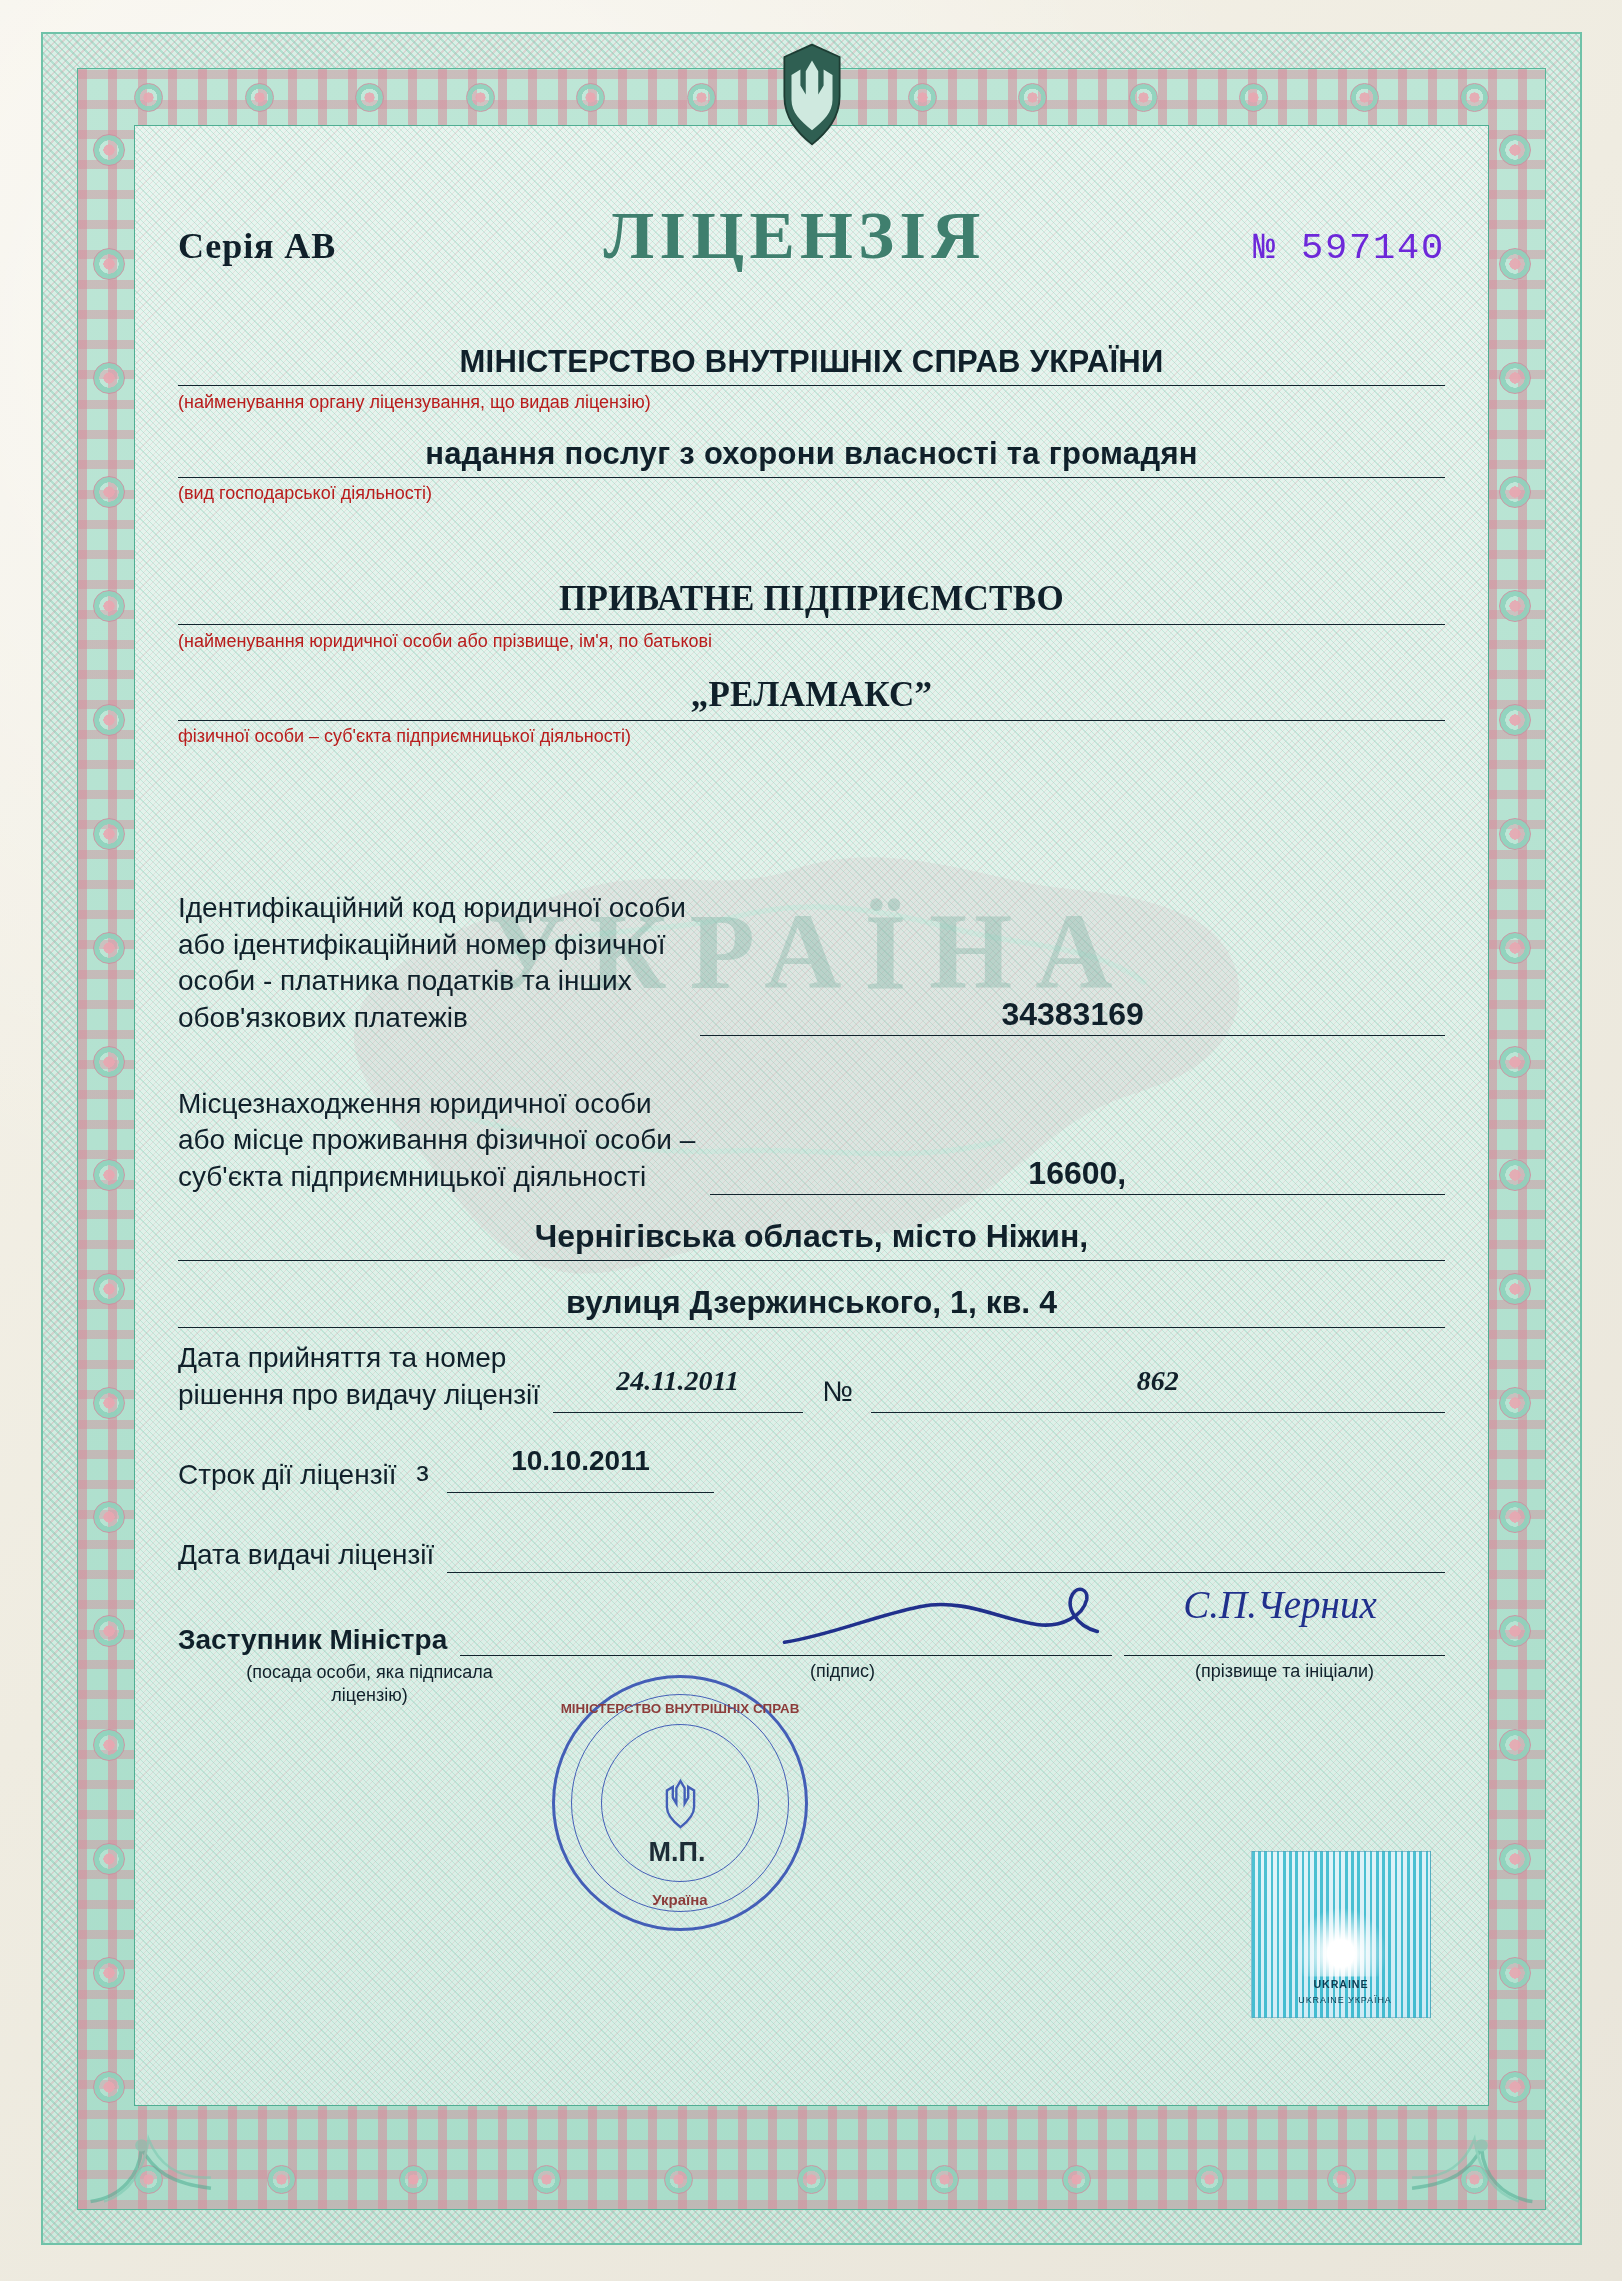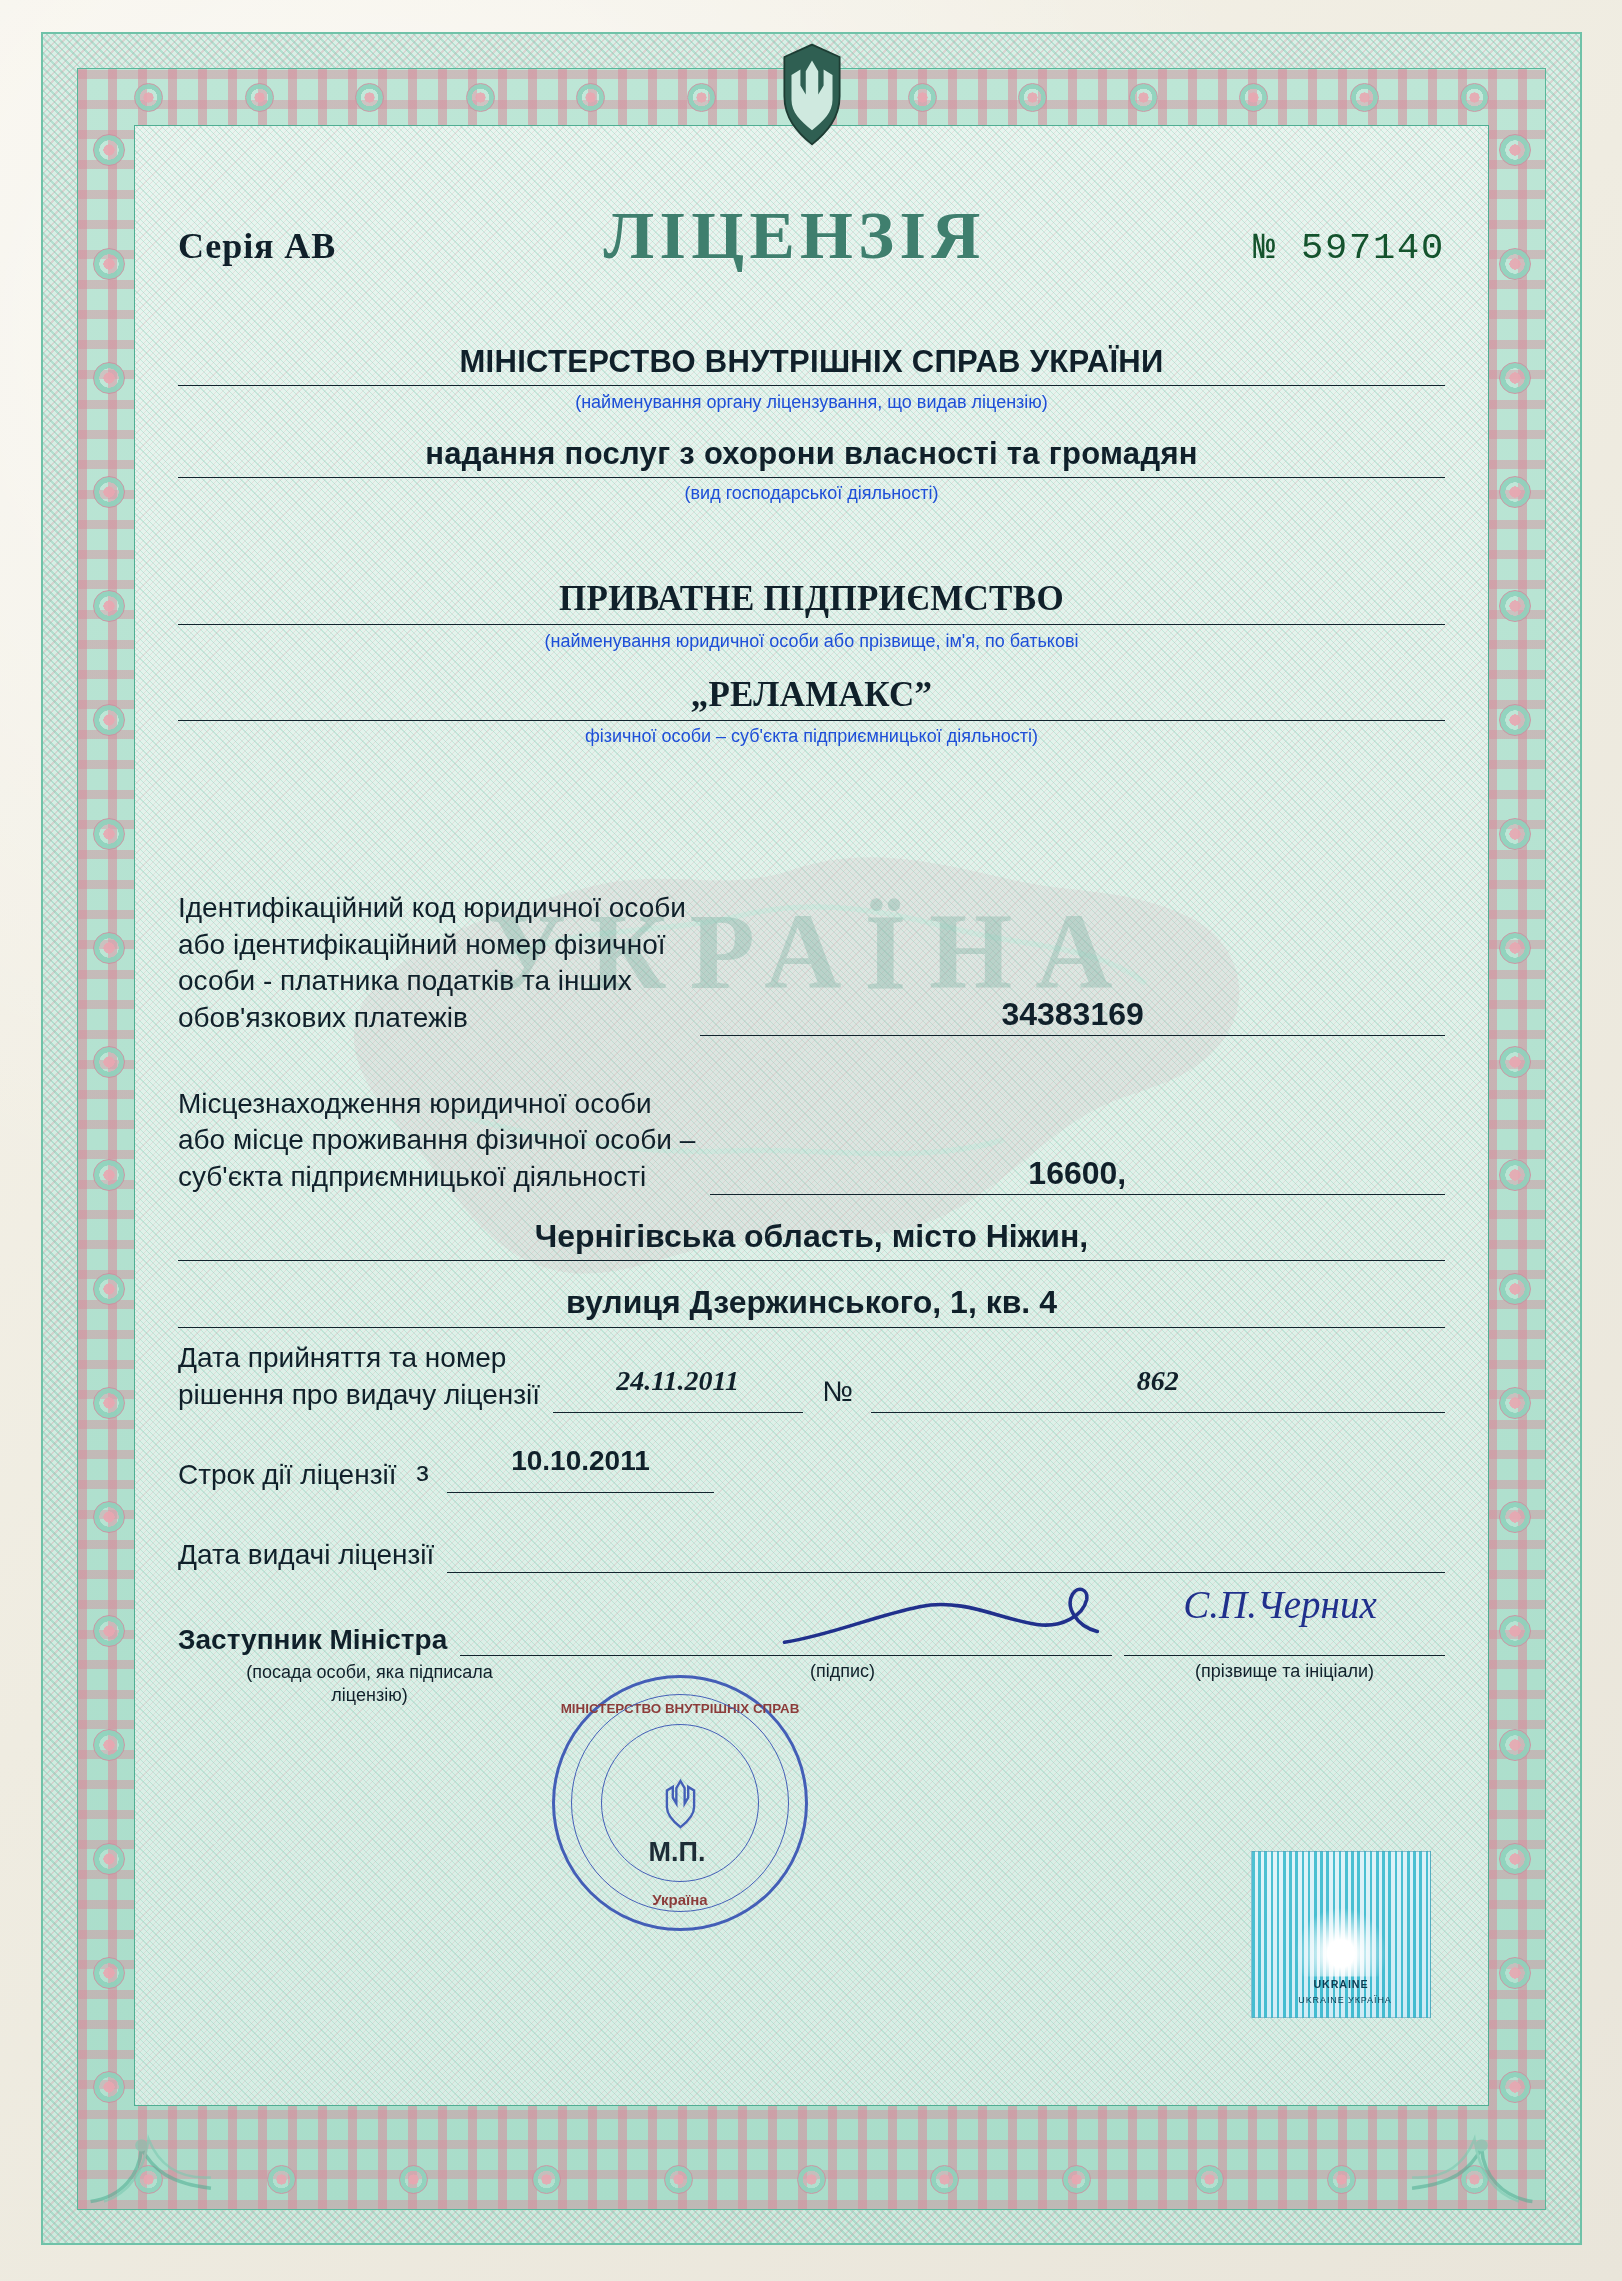--- a/index.html
+++ b/index.html
@@ -137,41 +137,40 @@
     font-weight: bold;
     letter-spacing: 5.3px;
     color: #3f7f6e;
     text-shadow: 0.9px 0.9px 0 rgba(255,255,255,.5);
     margin: 0 auto;
   }
   .number {
     font-family: "Liberation Mono", monospace;
     font-size: 37px;
     letter-spacing: 1.8px;
-    color: #14532d;
+    color: #6d28d9;
   }
 
   .field { margin-top: 23px; }
   .field-value {
     text-align: center;
     font-size: 31px;
     font-weight: bold;
     letter-spacing: 0.3px;
     border-bottom: 1.8px solid #12242e;
     padding-bottom: 5.3px;
   }
   .field-value.serif {
     font-family: "Liberation Serif", serif;
     font-size: 35px;
   }
   .field-caption {
-    text-align: center;
     font-size: 18px;
     margin-top: 5.3px;
-    color: #1d4ed8;
+    color: #b91c1c;
   }
 
   .block-gap { height: 52px; }
 
   .labeled {
     display: flex;
     align-items: flex-end;
     margin-top: 9px;
   }
   .label-lines {

